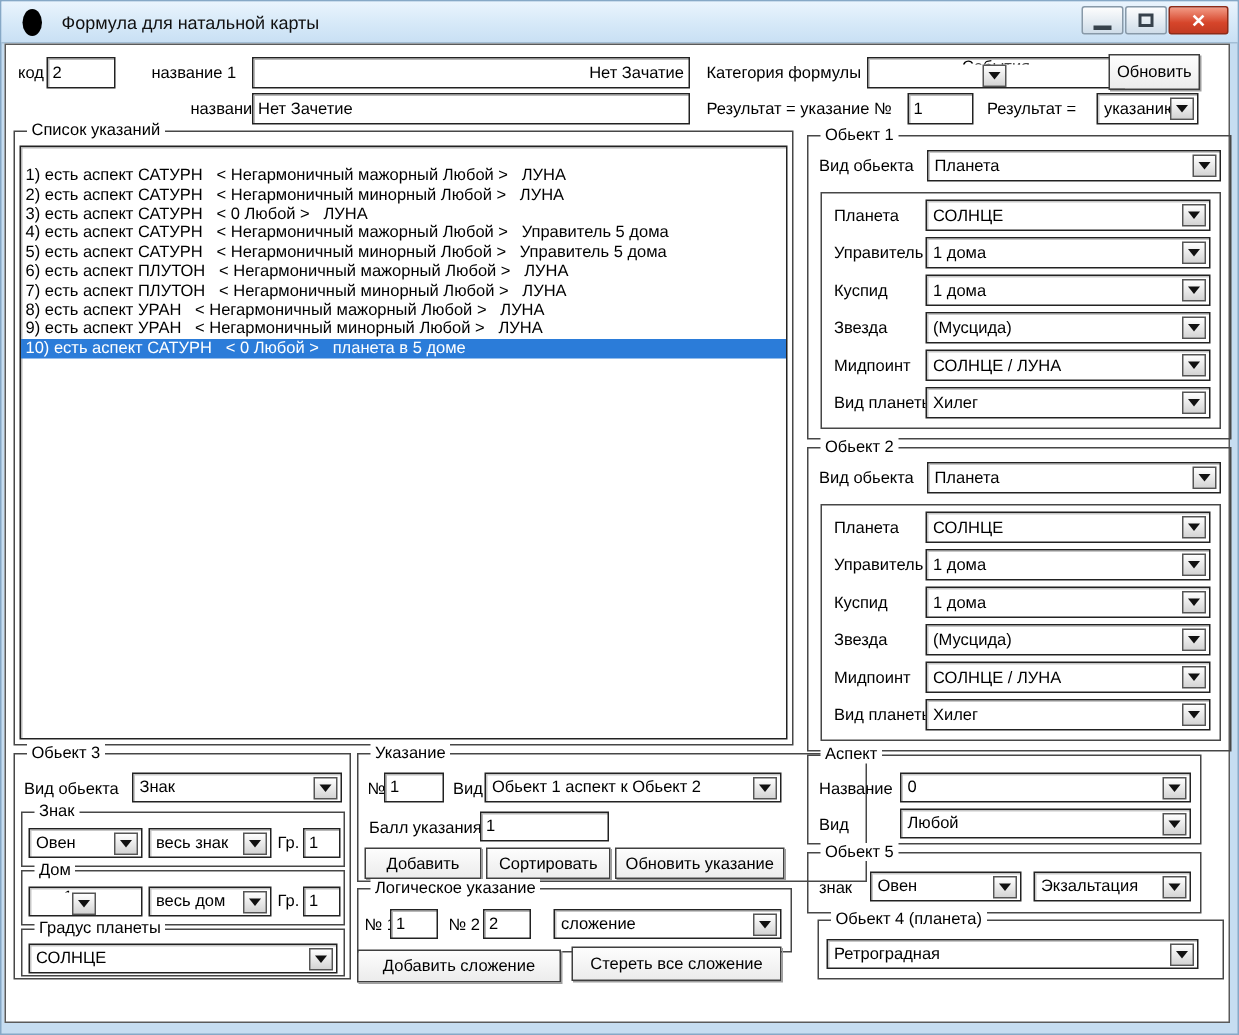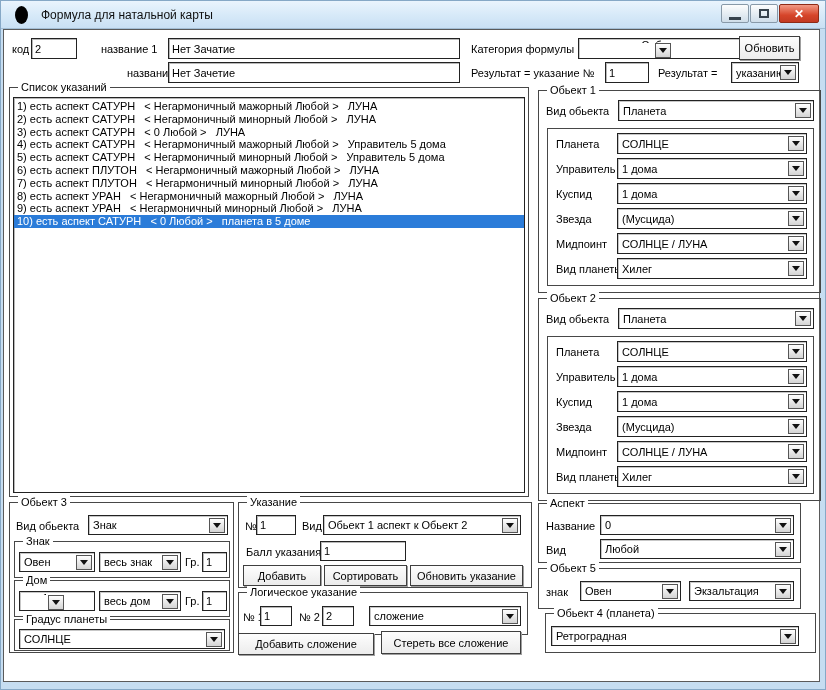--- a/index.html
+++ b/index.html
@@ -37,21 +37,21 @@
   .tri { width:0; height:0; border-left:4px solid transparent; border-right:4px solid transparent; border-top:5px solid #111; }
 
   .btn { position:absolute; background:linear-gradient(#fdfdfd,#ececec); border:1px solid #3f3f3f;
     box-shadow:1px 1px 0 #9f9f9f; display:flex; align-items:center; justify-content:center;
     font-family:"Liberation Sans",sans-serif; font-size:11px; cursor:default; }
 
   .grp { position:absolute; border:1px solid #474747; }
   .grp > .gl { position:absolute; top:-7px; left:8px; background:#fff; padding:0 3px; white-space:nowrap; }
 
   .list { position:absolute; left:3px; top:9px; width:512px; height:396px; border:1px solid #222; background:#fff;
-    box-shadow:inset 1px 1px 0 rgba(0,0,0,.28); padding-top:2px; overflow:hidden; }
+    box-shadow:inset 1px 1px 0 rgba(0,0,0,.28); padding-top:13px; overflow:hidden; }
   .li { height:12.8px; line-height:12.8px; padding-left:3px; white-space:pre; }
   .li.selected { background:#2b7cd9; color:#fff; }
 
   .objpanel { position:absolute; border:1px solid #474747; }
 </style>
 </head>
 <body>
 
 <div class="window">
 
@@ -69,21 +69,21 @@
           <span>✕</span>
         </div>
     </div>
   </div>
 
   <div class="client">
 
     <span class="lbl" style="left:8px;top:13px;">код</span>
     <input class="tin" style="left: 27px; top: 8px; width: 46px; height: 21px;" value="2">
     <span class="lbl" style="left:97px;top:13px;">название 1</span>
-    <input class="tin" style="left: 164px; top: 8px; width: 292px; height: 21px;" value="Нет Зачатие">
+    <input class="tin" style="left: 164px; top: 8px; width: 292px; height: 21px; text-align: right;" value="Нет Зачатие">
     <span class="lbl" style="left:467px;top:13px;">Категория формулы</span>
     <div class="combo" style="left:574px;top:8px;width:172px;flex-direction:column;">
       <span class="ct">События</span>
       <span class="cb">
           <i class="tri"></i>
         </span>
     </div>
     <button class="btn" style="left:735px;top:6px;width:61px;height:24px;">Обновить</button>
 
     <span class="lbl" style="left:97px;top:37px;margin-left:26px;">название 2</span>
@@ -271,21 +271,21 @@
         <span class="gl">Градус планеты</span>
         <div class="combo" style="left:4px;top:9px;width:206px;height:20px;">
             <span class="ct">СОЛНЦЕ</span>
             <span class="cb">
               <i class="tri"></i>
             </span>
           </div>
       </div>
     </div>
 
-    <div class="grp" style="left:234px;top:472px;width:294px;height:86px;">
+    <div class="grp" style="left:234px;top:472px;width:340px;height:86px;">
       <span class="gl">Указание</span>
       <span class="lbl" style="left:6px;top:17px;">№</span>
       <input class="tin" style="left: 17px; top: 12px; width: 40px; height: 20px;" value="1">
       <span class="lbl" style="left:63px;top:17px;">Вид</span>
       <div class="combo" style="left:84px;top:12px;width:198px;height:20px;">
           <span class="ct">Обьект 1 аспект к Обьект 2</span>
           <span class="cb">
             <i class="tri"></i>
           </span>
         </div>

